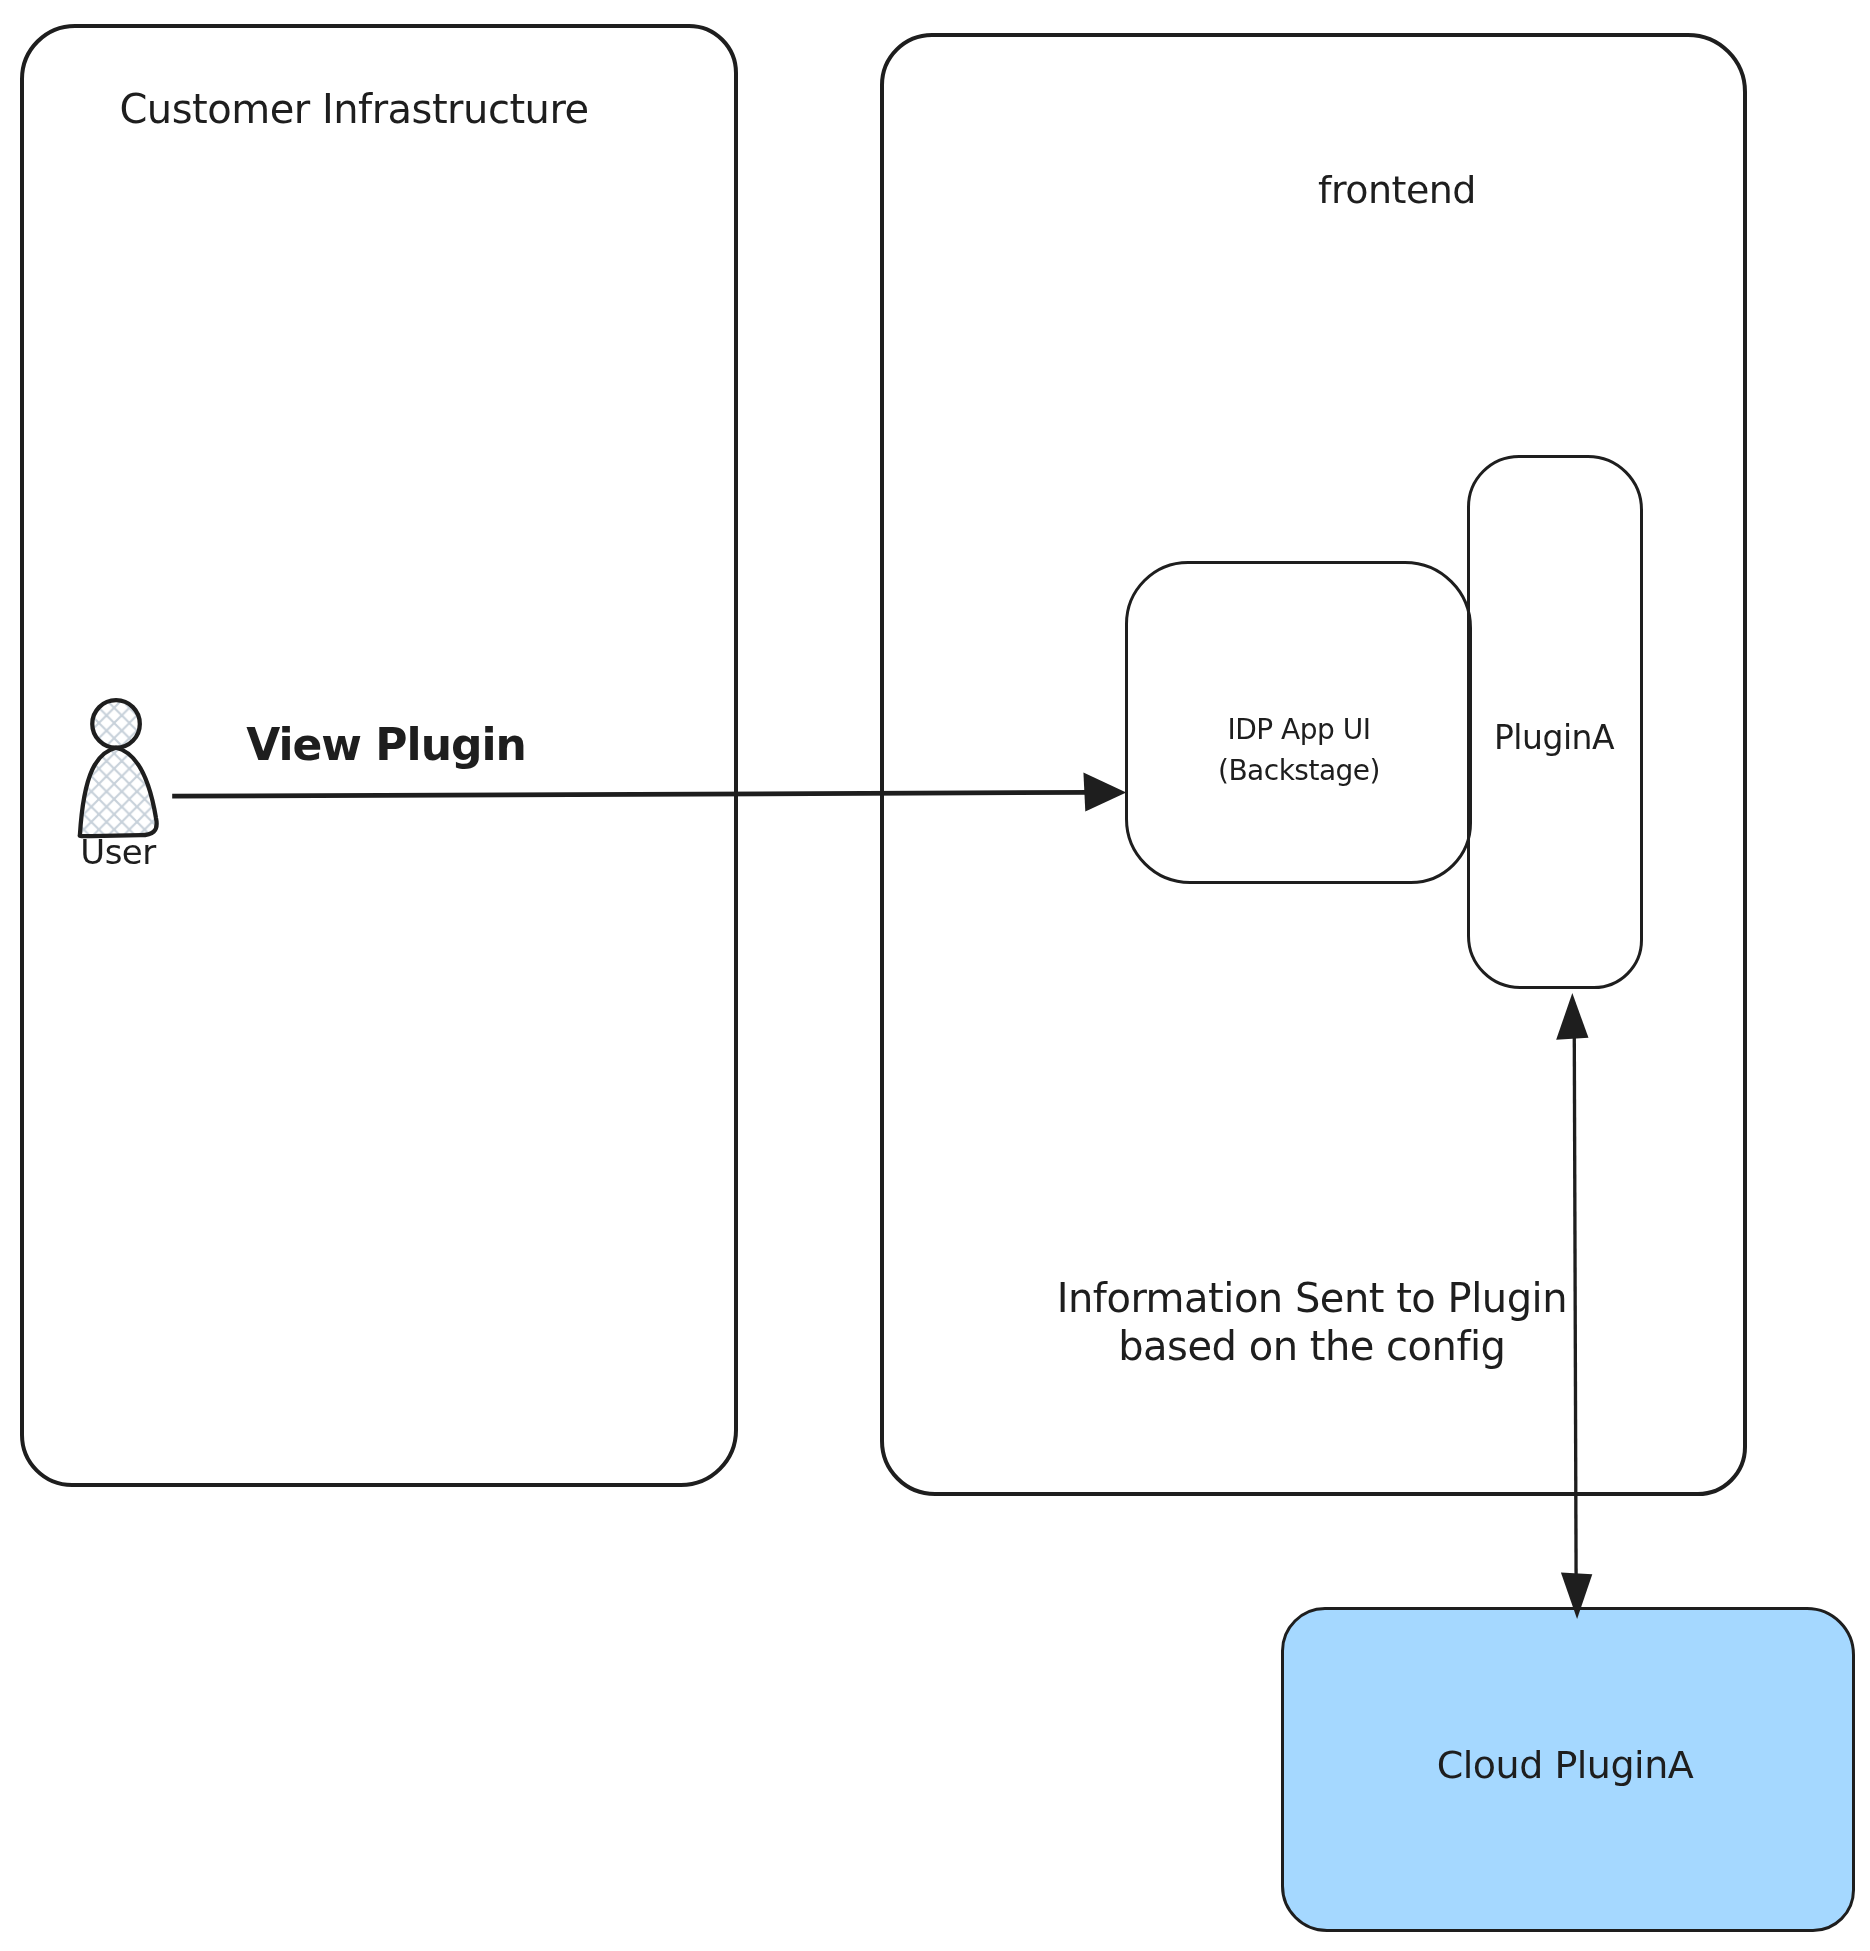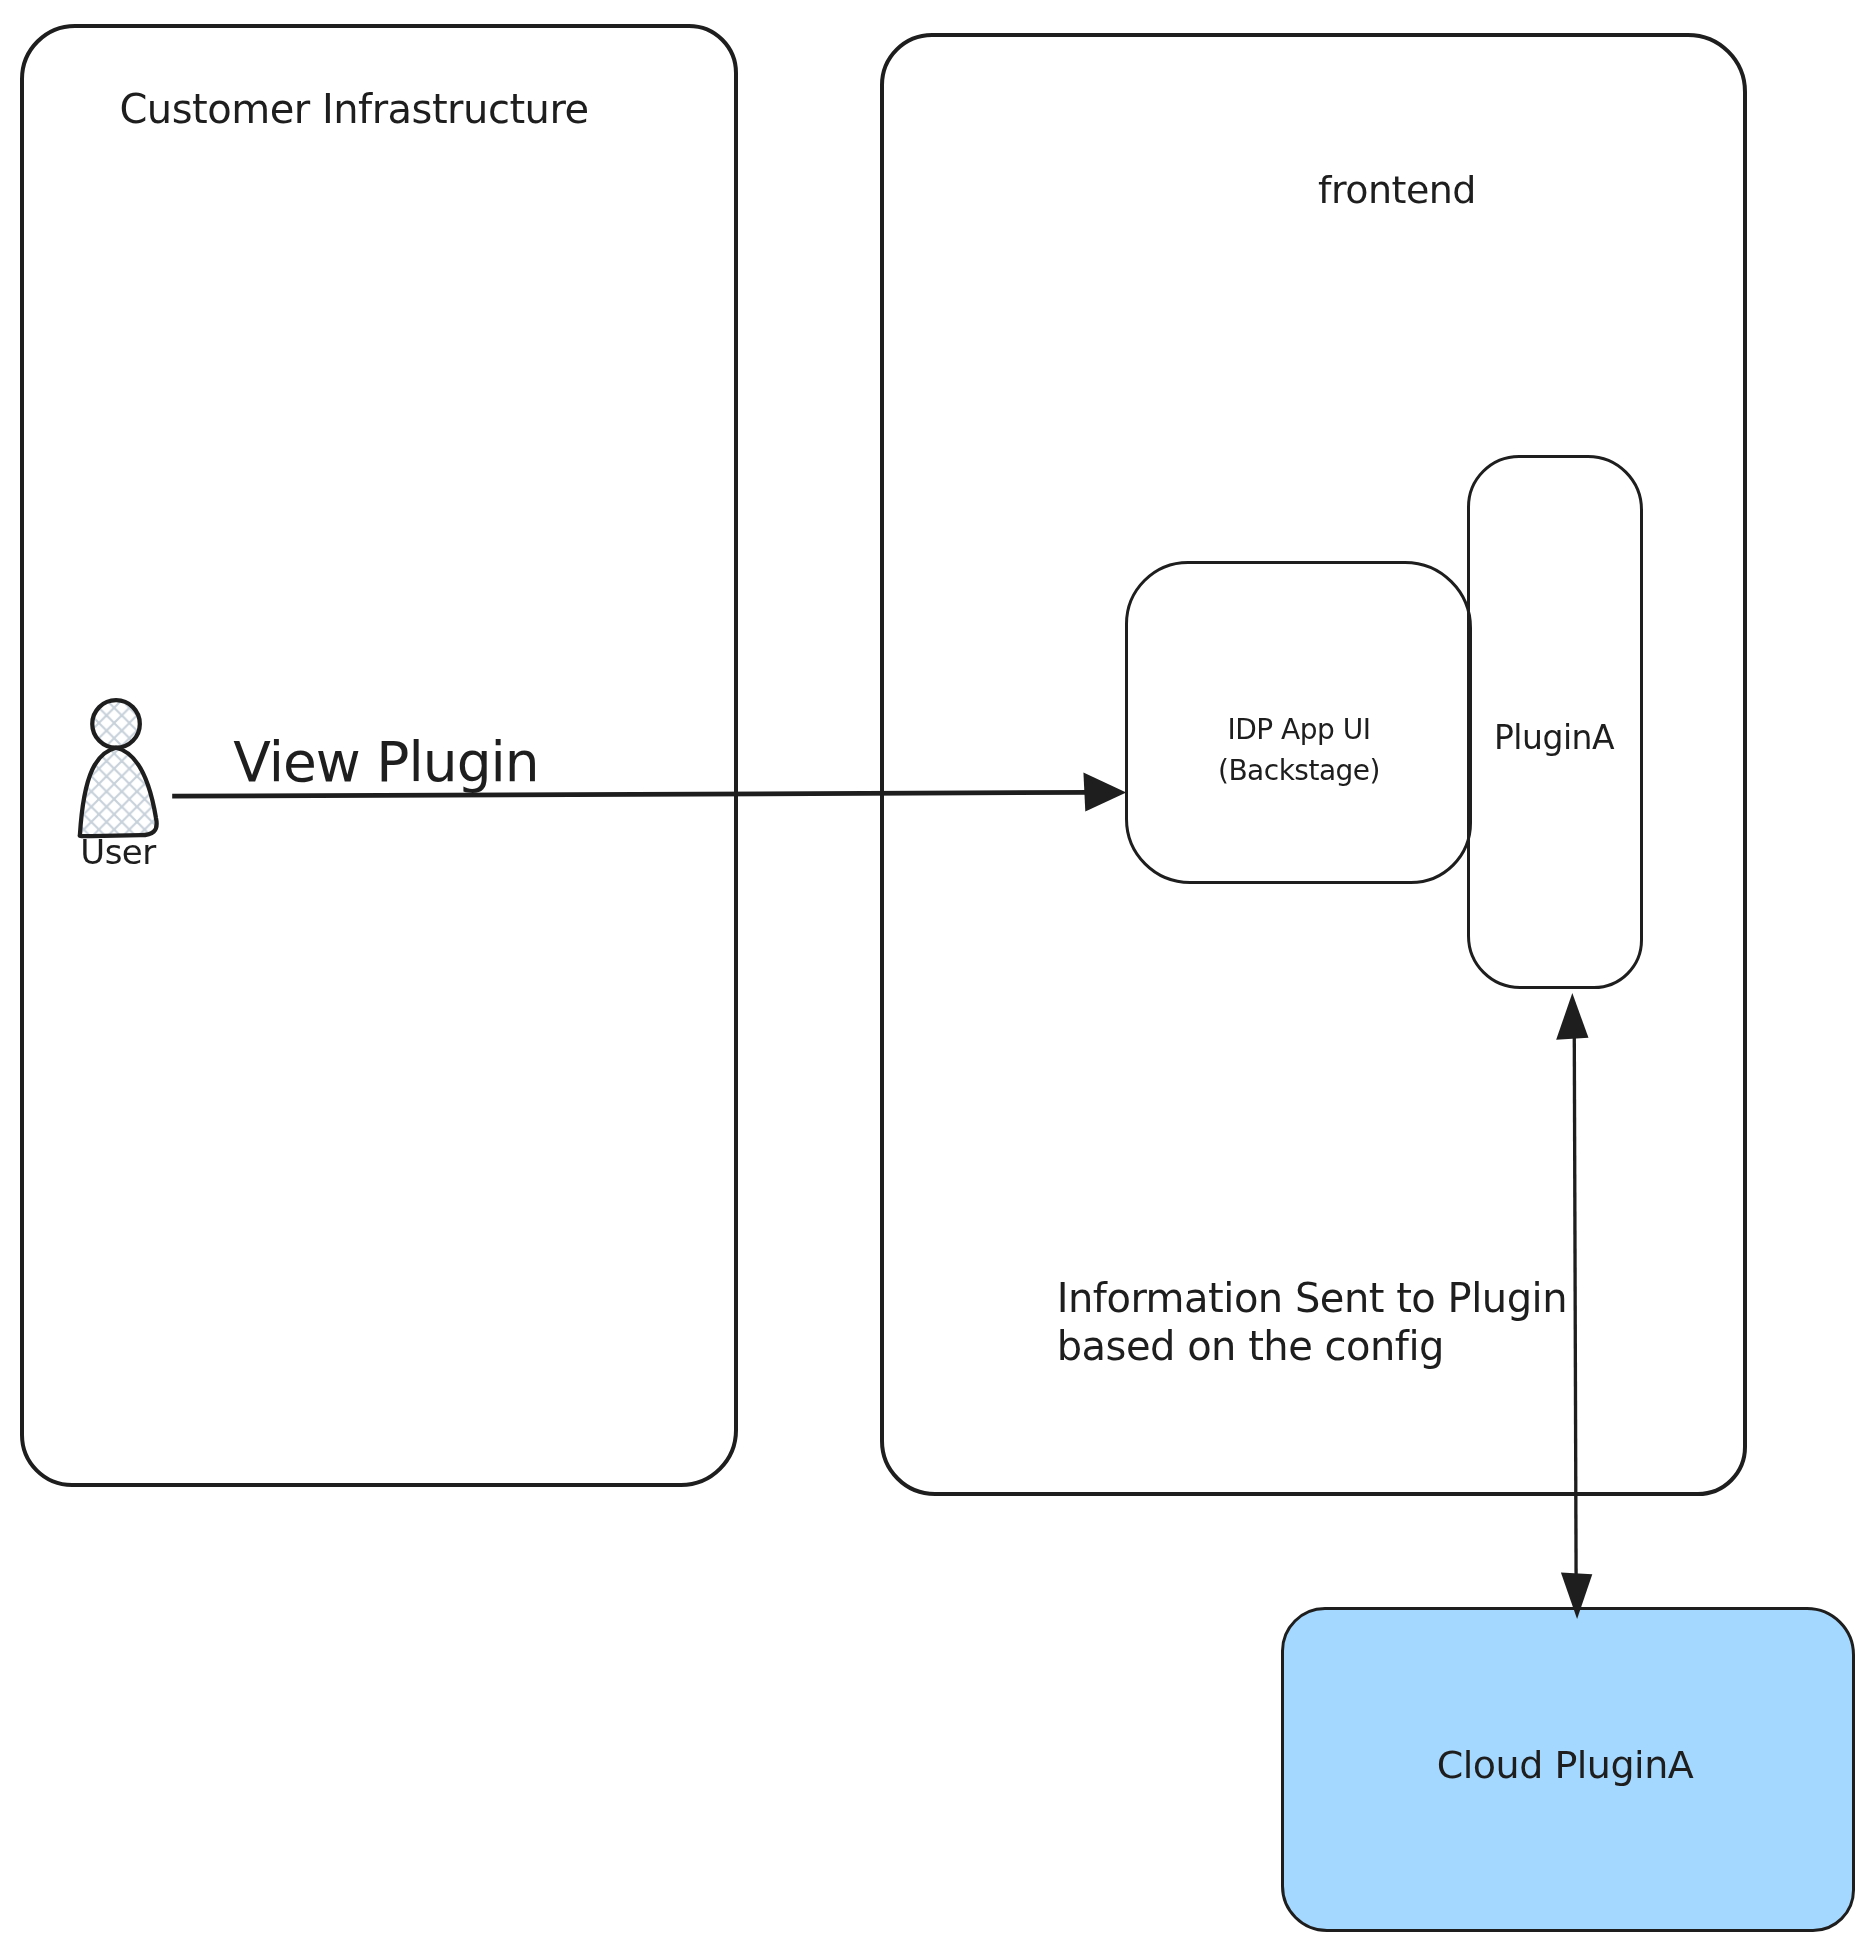--- a/index.html
+++ b/index.html
@@ -73,29 +73,29 @@
   #idp-label {
     left: 1299px; top: 751px;
     text-align: center;
     font-size: 28px;
     line-height: 1.45;
   }
   #plugin-label    { left: 1554px; top: 737px;  font-size: 33px; }
   #cloud-label     { left: 1565px; top: 1765px; font-size: 38px; }
   #user-label      { left: 118px;  top: 852px;  font-size: 34px; }
   #view-plugin-label {
-    left: 386px; top: 762px;
-    font-size: 55px;
-    font-weight: 400;
+    left: 386px; top: 744px;
+    font-size: 44px;
+    font-weight: 700;
     letter-spacing: -1px;
   }
   #info-label {
     position: absolute;
     right: 304px; top: 1274px;
-    text-align: left;
+    text-align: center;
     font-size: 40px;
     color: #1e1e1e;
     letter-spacing: -0.5px;
   }
   #info-label .line { line-height: 1.2; }
   #info-label .line + .line { }
 </style>
 </head>
 <body>
 

